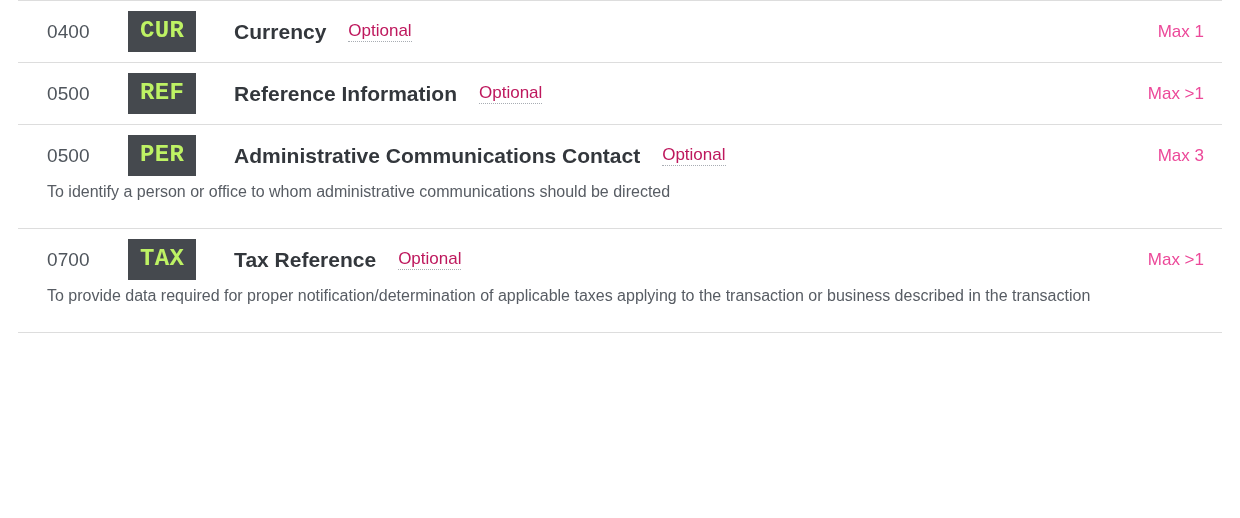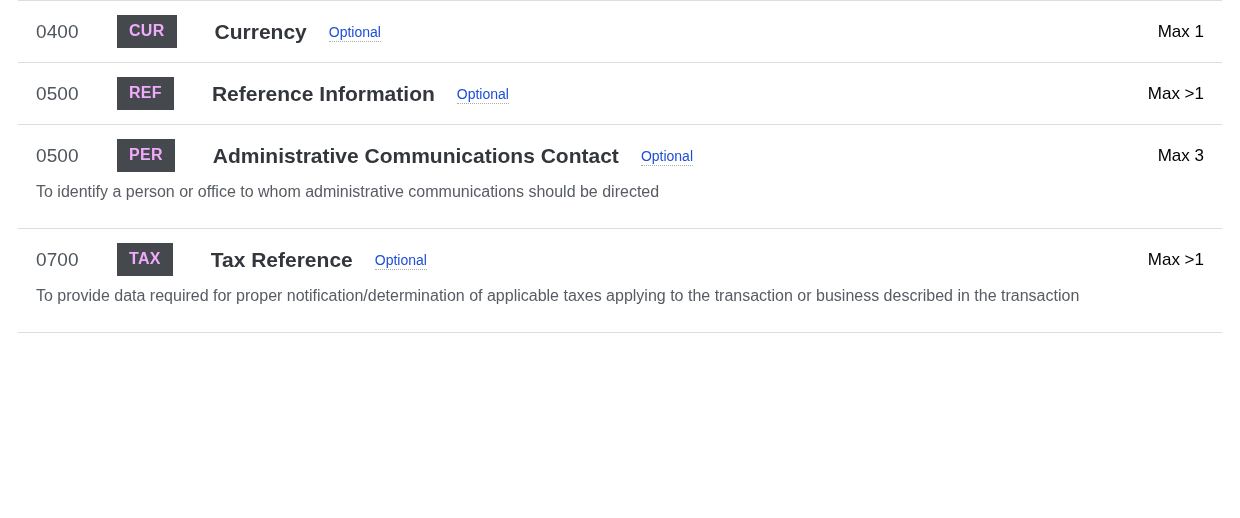--- a/index.html
+++ b/index.html
@@ -23,20 +23,21 @@
 
   .divider {
     height: 1px;
     background: #dddddd;
     margin: 0 18px;
   }
 
   .segment-row {
     padding: 0 36px;
     box-sizing: border-box;
+    margin-left: 11px;
   }
 
   .row-head {
     display: flex;
     align-items: center;
     width: 100%;
     box-sizing: border-box;
     height: 61px;
   }
 
@@ -47,58 +48,59 @@
     letter-spacing: 0.1px;
     flex: 0 0 auto;
     width: 81px;
   }
 
   .seg-badge {
     display: inline-flex;
     align-items: center;
     justify-content: center;
     background: #45494e;
-    color: #f0abfc;
-    font-size: 16px;
+    color: #bef264;
+    font-size: 24px;
     font-weight: bold;
     letter-spacing: 0.3px;
     line-height: 1;
     padding: 8px 12px 9px 12px;
     flex: 0 0 auto;
     box-sizing: border-box;
+    font-family: Liberation Mono, monospace;
   }
 
   .seg-title {
     font-size: 21px;
     font-weight: bold;
     color: #33373c;
     line-height: 1;
     margin-left: 38px;
     white-space: nowrap;
     flex: 0 0 auto;
     text-align: right;
   }
 
   .seg-req {
-    font-size: 14px;
-    color: #1d4ed8;
+    font-size: 17px;
+    color: #be185d;
     line-height: 1;
     margin-left: 22px;
     flex: 0 0 auto;
     align-self: flex-end;
     margin-bottom: 20px;
     border-bottom: 1px dotted #a8adb3;
     padding-bottom: 2px;
     cursor: help;
   }
 
   .seg-max {
     margin-left: auto;
     font-size: 17px;
-    color: #000000;
+    color: #ec4899;
     line-height: 1;
     white-space: nowrap;
     flex: 0 0 auto;
   }
 
   .seg-desc {
     font-size: 16px;
     color: #575c63;
     line-height: 1.55;
     padding-bottom: 23px;

